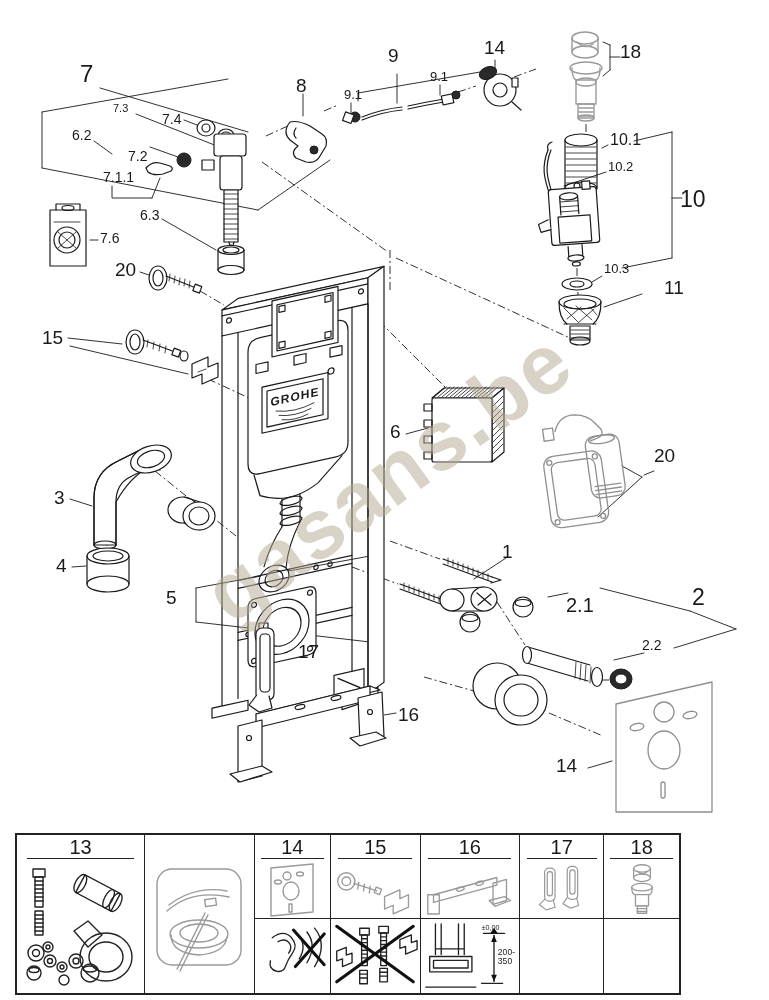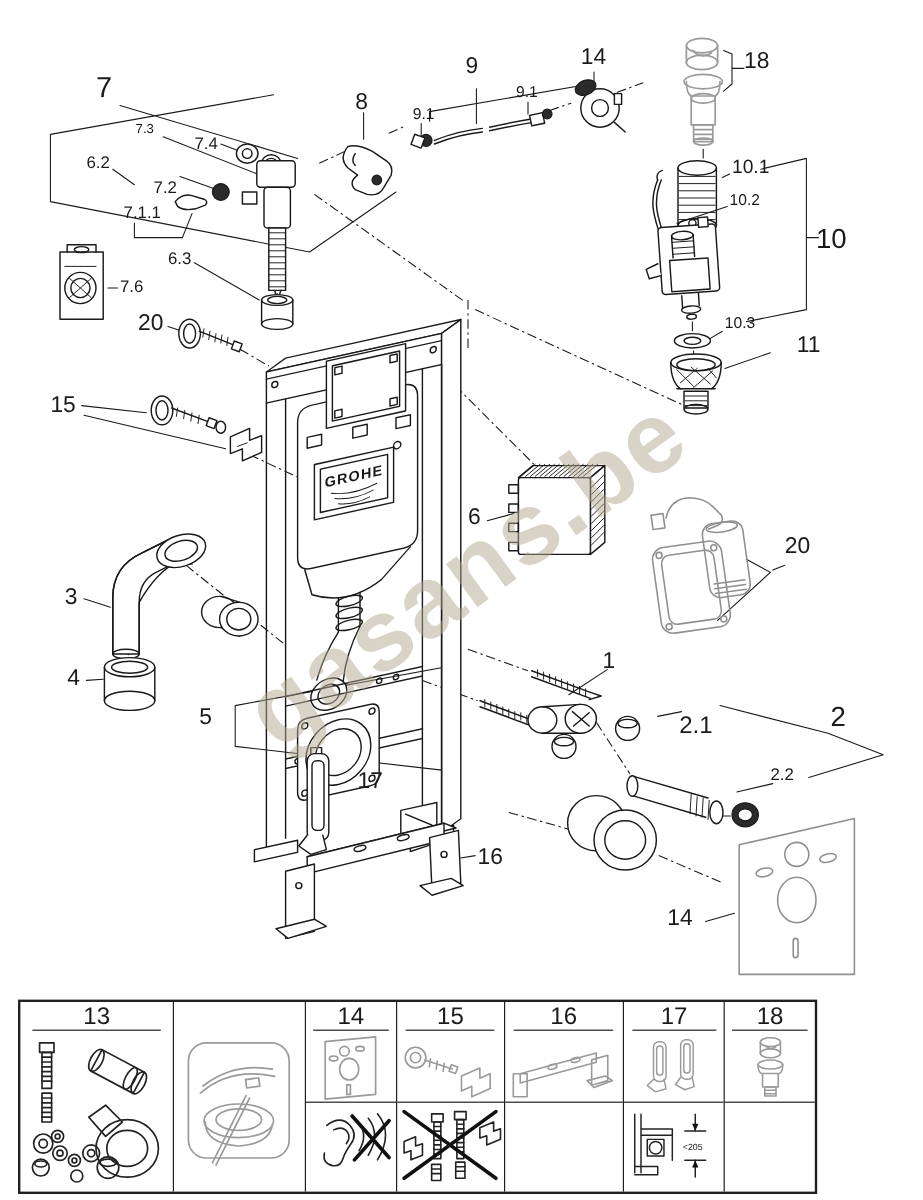--- a/index.html
+++ b/index.html
@@ -484,49 +484,52 @@
           <svg width="96" height="56" viewBox="0 0 100 56">
             <path class="g2" d="M12,34 L78,16 L78,24 L12,42 Z"></path>
             <rect class="g2" x="6" y="34" width="12" height="20"></rect>
             <path class="g2" d="M74,22 L88,18 L88,40 L74,44 Z"></path>
             <path class="g2" d="M70,40 l16,-4 l6,4 l-16,6 z"></path>
             <ellipse class="g2" cx="40" cy="28" rx="4" ry="2" transform="rotate(-15 40 28)"></ellipse>
             <ellipse class="g2" cx="60" cy="22" rx="4" ry="2" transform="rotate(-15 60 22)"></ellipse>
           </svg>
         </div>
       </div>
+      <div class="cell-bot">
+        <svg width="96" height="72" viewBox="0 0 100 75">
+          <path class="bk" d="M14,4 V36 M20,4 V36 M38,4 V36 M44,4 V36 M14,30 H44"></path>
+          <rect class="bk" x="8" y="38" width="44" height="16"></rect>
+          <rect class="bk" x="12" y="42" width="36" height="8"></rect>
+          <path class="bk" d="M4,70 H56"></path>
+          <path class="bk" d="M64,14 H86"></path>
+          <path d="M75,8 L71,14 L79,14 Z" fill="#111"></path>
+          <path class="bk" d="M75,16 V64"></path>
+          <path d="M75,16 L72,23 L78,23 Z" fill="#111"></path>
+          <path d="M75,64 L72,57 L78,57 Z" fill="#111"></path>
+          <path class="bk" d="M62,66 H84"></path>
+          <text x="62" y="10" font-size="7.5" fill="#222">±0,00</text>
+          <text x="79" y="36" font-size="9" fill="#222">200-</text>
+          <text x="79" y="46" font-size="9" fill="#222">350</text>
+        </svg>
+      </div>
     </div>
 
     <div class="col" style="width:85px">
       <div class="cell-top">
         <div class="hdr">17</div>
         <div class="icn">
           <svg width="80" height="56" viewBox="0 0 92 56">
             <rect class="g2" x="26" y="4" width="12" height="38" rx="5"></rect>
             <rect class="g2" x="29" y="8" width="6" height="28" rx="3"></rect>
             <path class="g2" d="M26,40 l-6,6 l8,6 l10,-3 l-2,-9"></path>
             <rect class="g2" x="52" y="2" width="12" height="38" rx="5"></rect>
             <rect class="g2" x="55" y="6" width="6" height="28" rx="3"></rect>
             <path class="g2" d="M52,38 l-5,7 l9,5 l9,-3 l-2,-9"></path>
           </svg>
         </div>
-      </div>
-      <div class="cell-bot">
-        <svg width="80" height="72" viewBox="0 0 92 75">
-          <path class="bk" d="M8,6 V62 M14,6 V62 M14,20 H44 M14,26 H44 M44,20 V50"></path>
-          <rect class="bk" x="20" y="30" width="16" height="16"></rect>
-          <circle class="bk" cx="28" cy="38" r="6"></circle>
-          <path class="bk" d="M8,56 h22 v8 h-22"></path>
-          <path class="bk" d="M66,6 V22"></path>
-          <path d="M66,22 L63,15 L69,15 Z" fill="#111"></path>
-          <path class="bk" d="M66,50 V66"></path>
-          <path d="M66,50 L63,57 L69,57 Z" fill="#111"></path>
-          <path class="bk" d="M56,22 H76 M56,50 H76"></path>
-          <text x="54" y="40" font-size="8.5" fill="#222">&lt;205</text>
-        </svg>
       </div>
     </div>
 
     <div class="col" style="width:75px">
       <div class="cell-top">
         <div class="hdr">18</div>
         <div class="icn">
           <svg width="70" height="56" viewBox="0 0 72 60">
             <ellipse class="g2" cx="36" cy="8" rx="9" ry="4"></ellipse>
             <path class="g2" d="M27,8 V18 M45,8 V18"></path>

